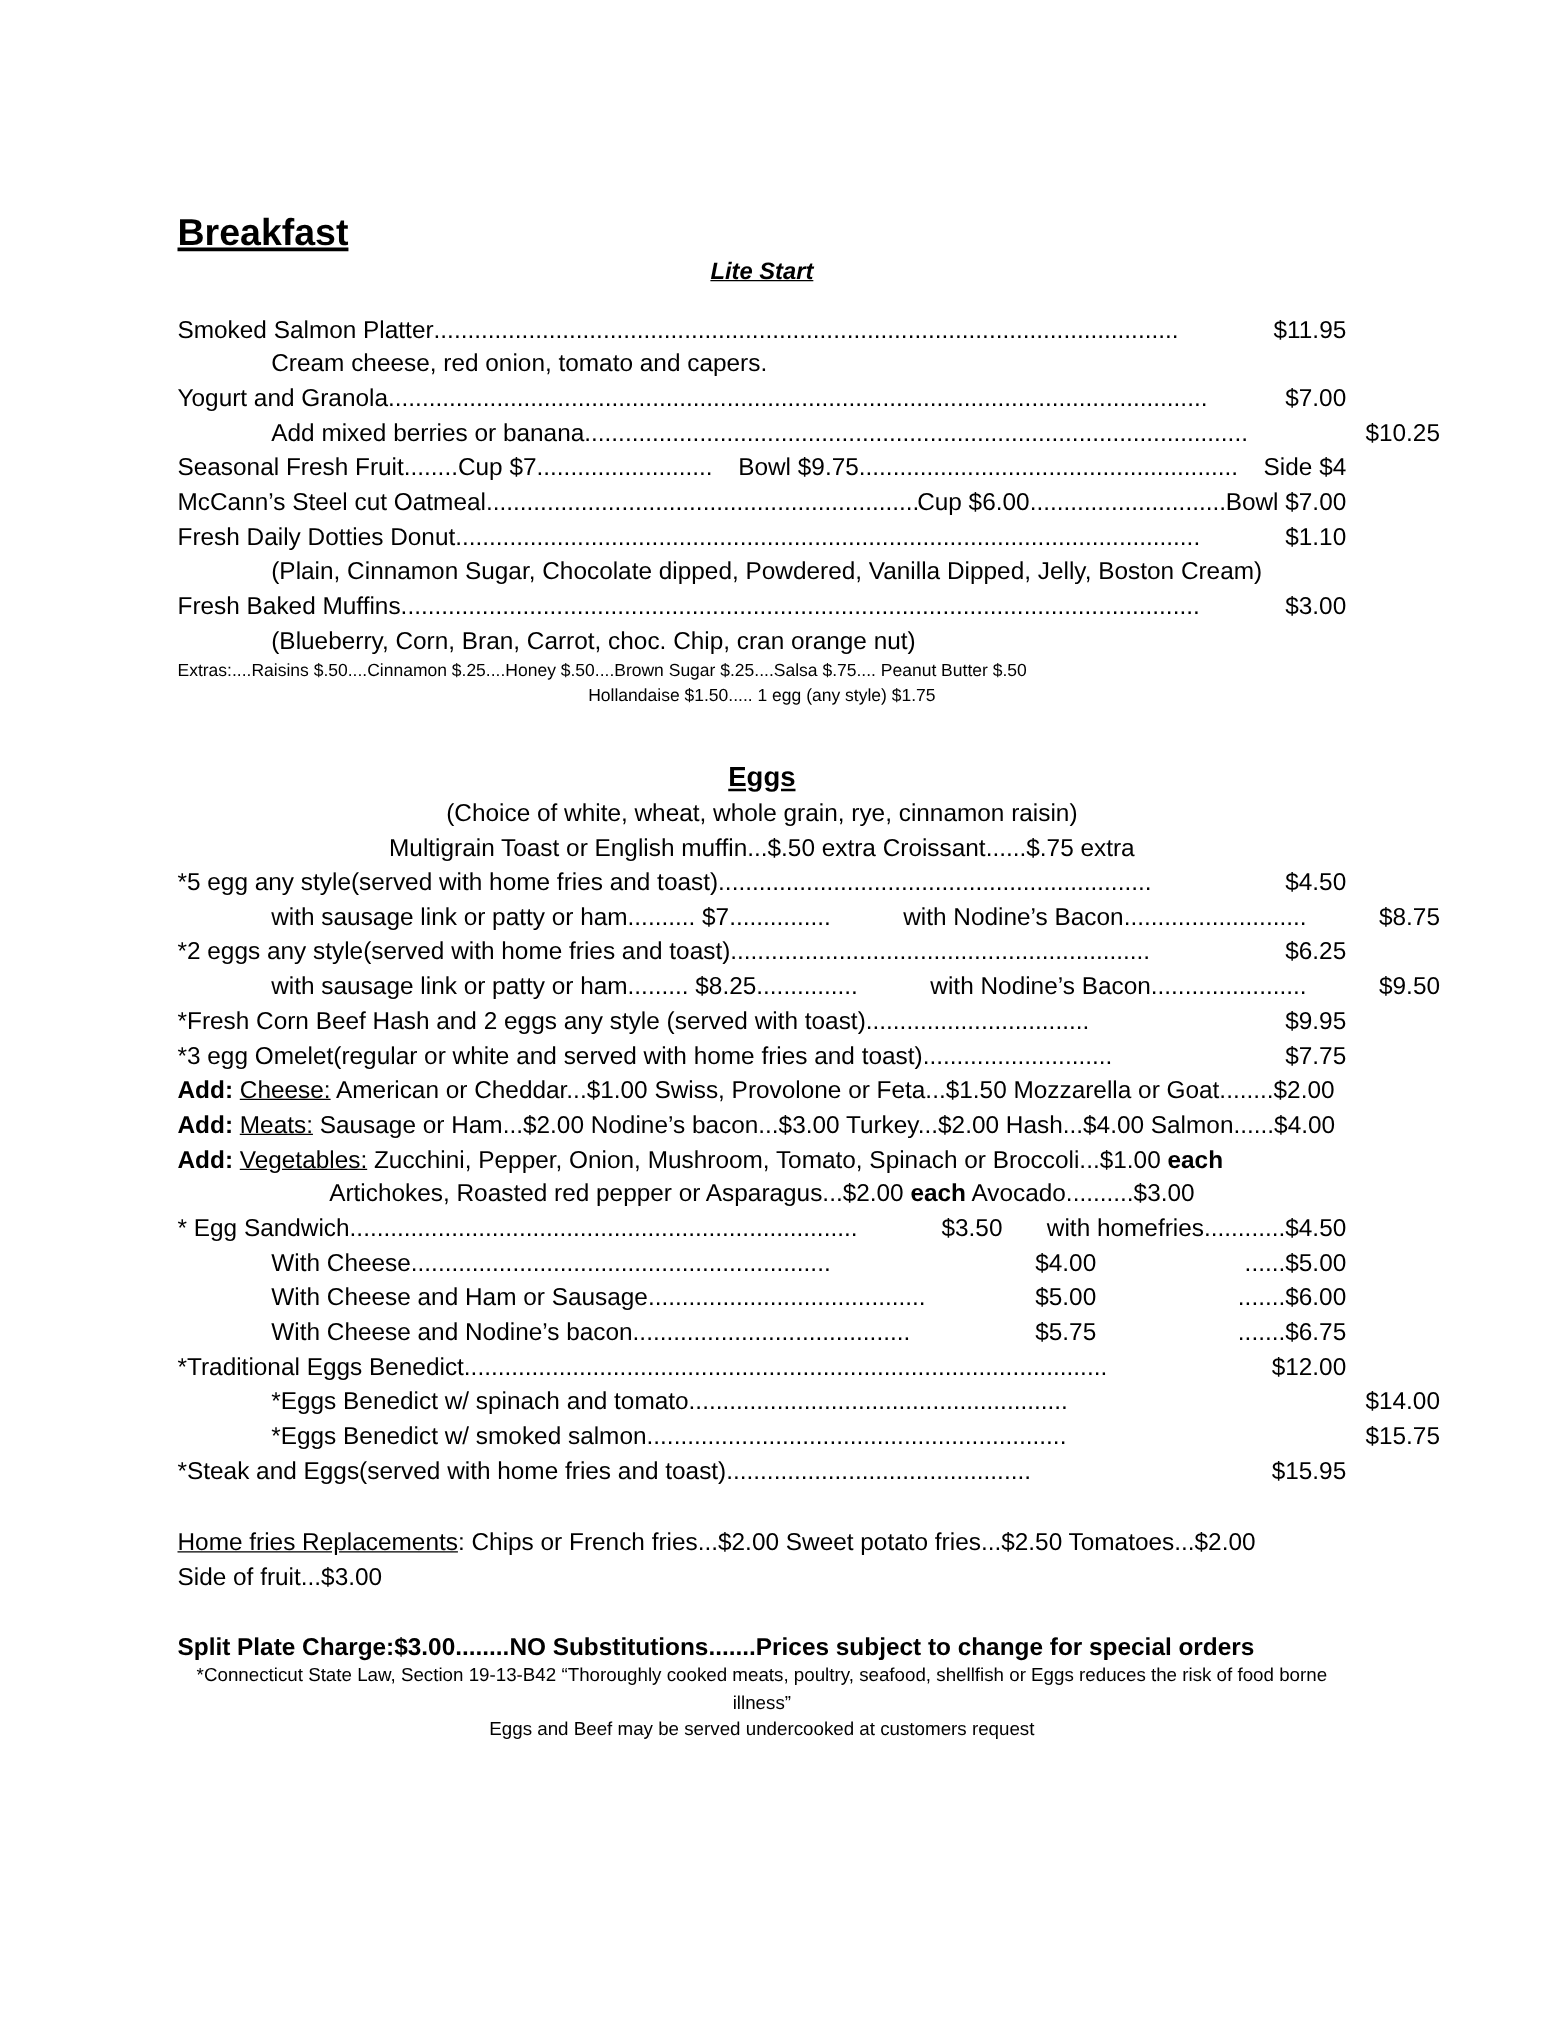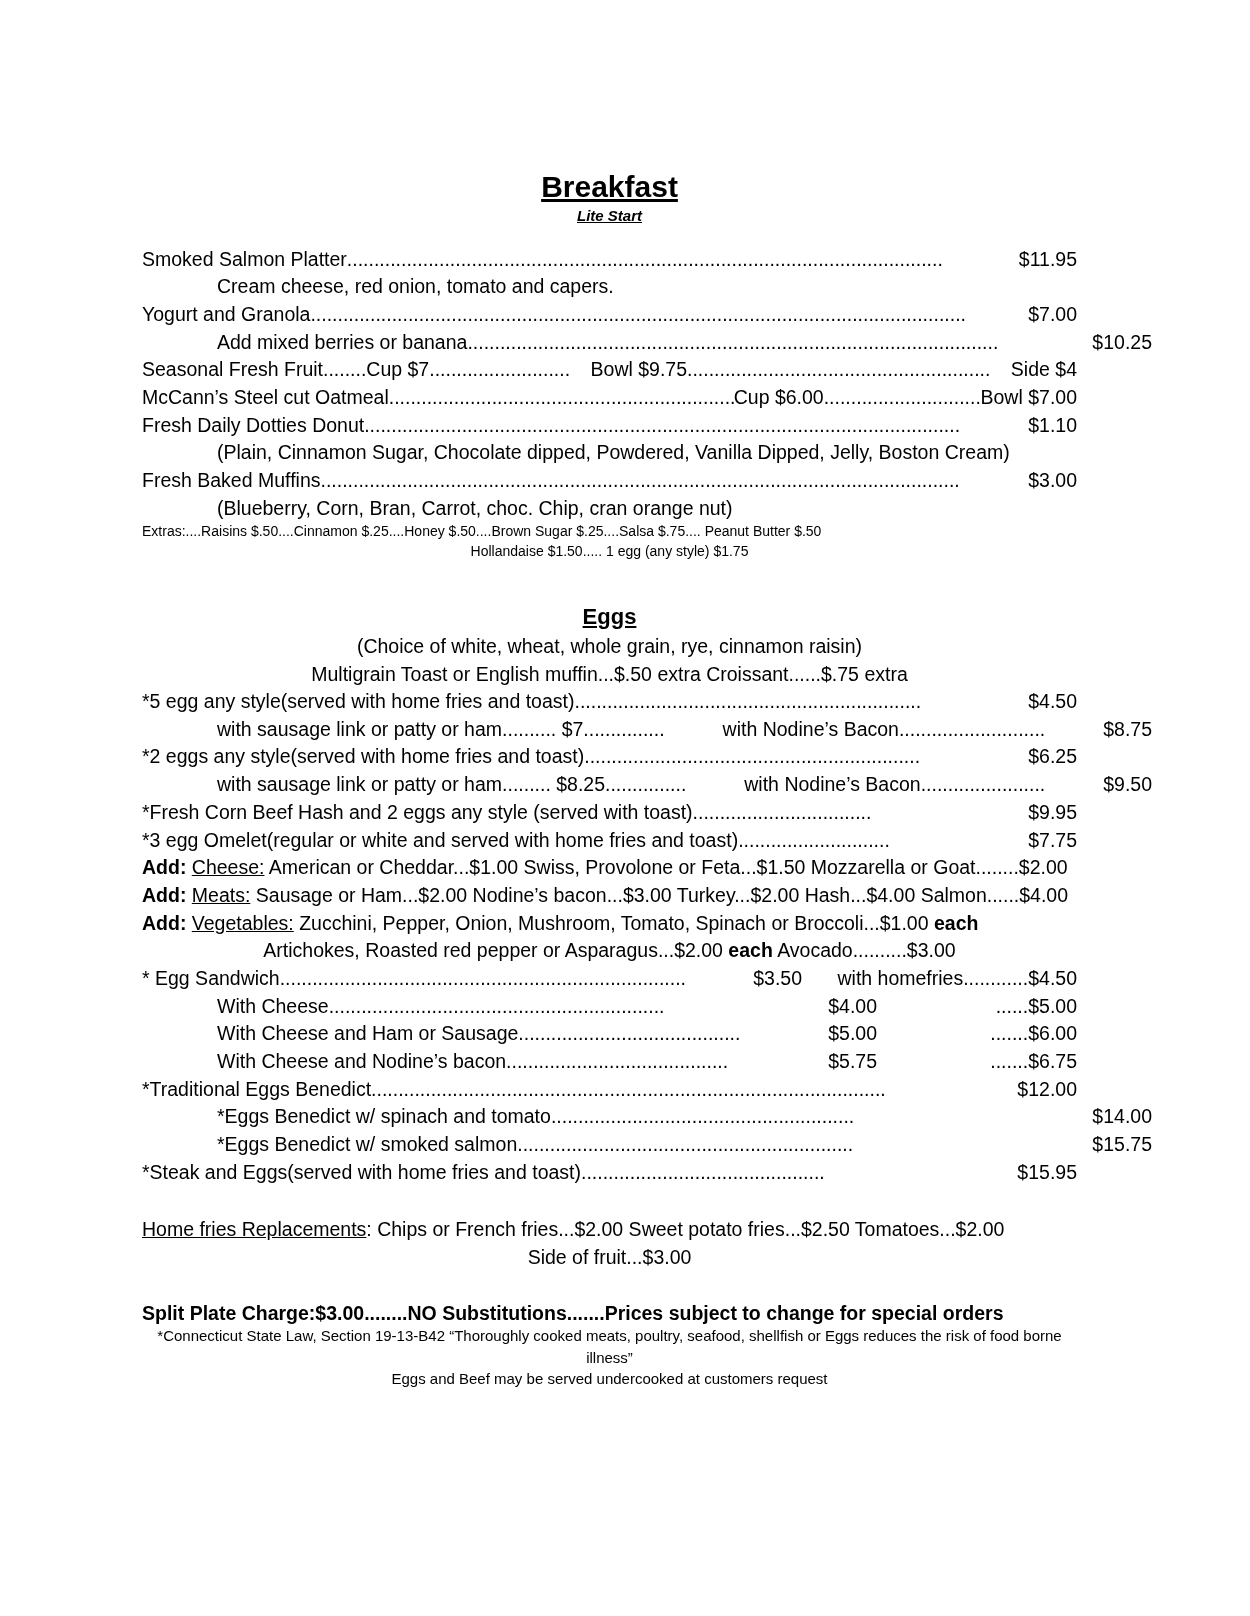--- a/index.html
+++ b/index.html
@@ -24,31 +24,31 @@
   }
   .content {
     position: absolute;
     left: 142px;
     top: 170px;
     width: 935px;
   }
 
   
   .title {
-    text-align: center;
+    text-align: left;
     font-size: 30px;
     font-weight: bold;
     text-decoration: underline;
     line-height: 1.15;
     margin: 0 0 2px 0;
     letter-spacing: 0px;
   }
   .subtitle {
     text-align: center;
-    font-size: 15px;
+    font-size: 19px;
     font-weight: bold;
     font-style: italic;
     text-decoration: underline;
     margin: 0 0 22px 0;
   }
   .section2-title {
     text-align: center;
     font-size: 22px;
     font-weight: bold;
     text-decoration: underline;
@@ -296,21 +296,21 @@
       <span class="lead">*Steak and Eggs(served with home fries and toast)</span>
       <span class="dots">.............................................</span>
       <span class="tail">$15.95</span>
     </div>
 
     <div class="gap-md"></div>
 
     <div class="plain">
       <span class="u">Home fries Replacements</span><span>: Chips or French fries...$2.00 Sweet potato fries...$2.50 Tomatoes...$2.00</span>
     </div>
-    <div class="plain" style="text-align:center;">Side of fruit...$3.00</div>
+    <div class="plain" style="">Side of fruit...$3.00</div>
 
     <div class="gap-md"></div>
 
     <div class="note-bold">Split Plate Charge:$3.00........NO Substitutions.......Prices subject to change for special orders</div>
 
     <div class="footer">
       <div>*Connecticut State Law, Section 19-13-B42 “Thoroughly cooked meats, poultry, seafood, shellfish or Eggs reduces the risk of food borne illness”</div>
       <div>Eggs and Beef may be served undercooked at customers request</div>
     </div>
 

